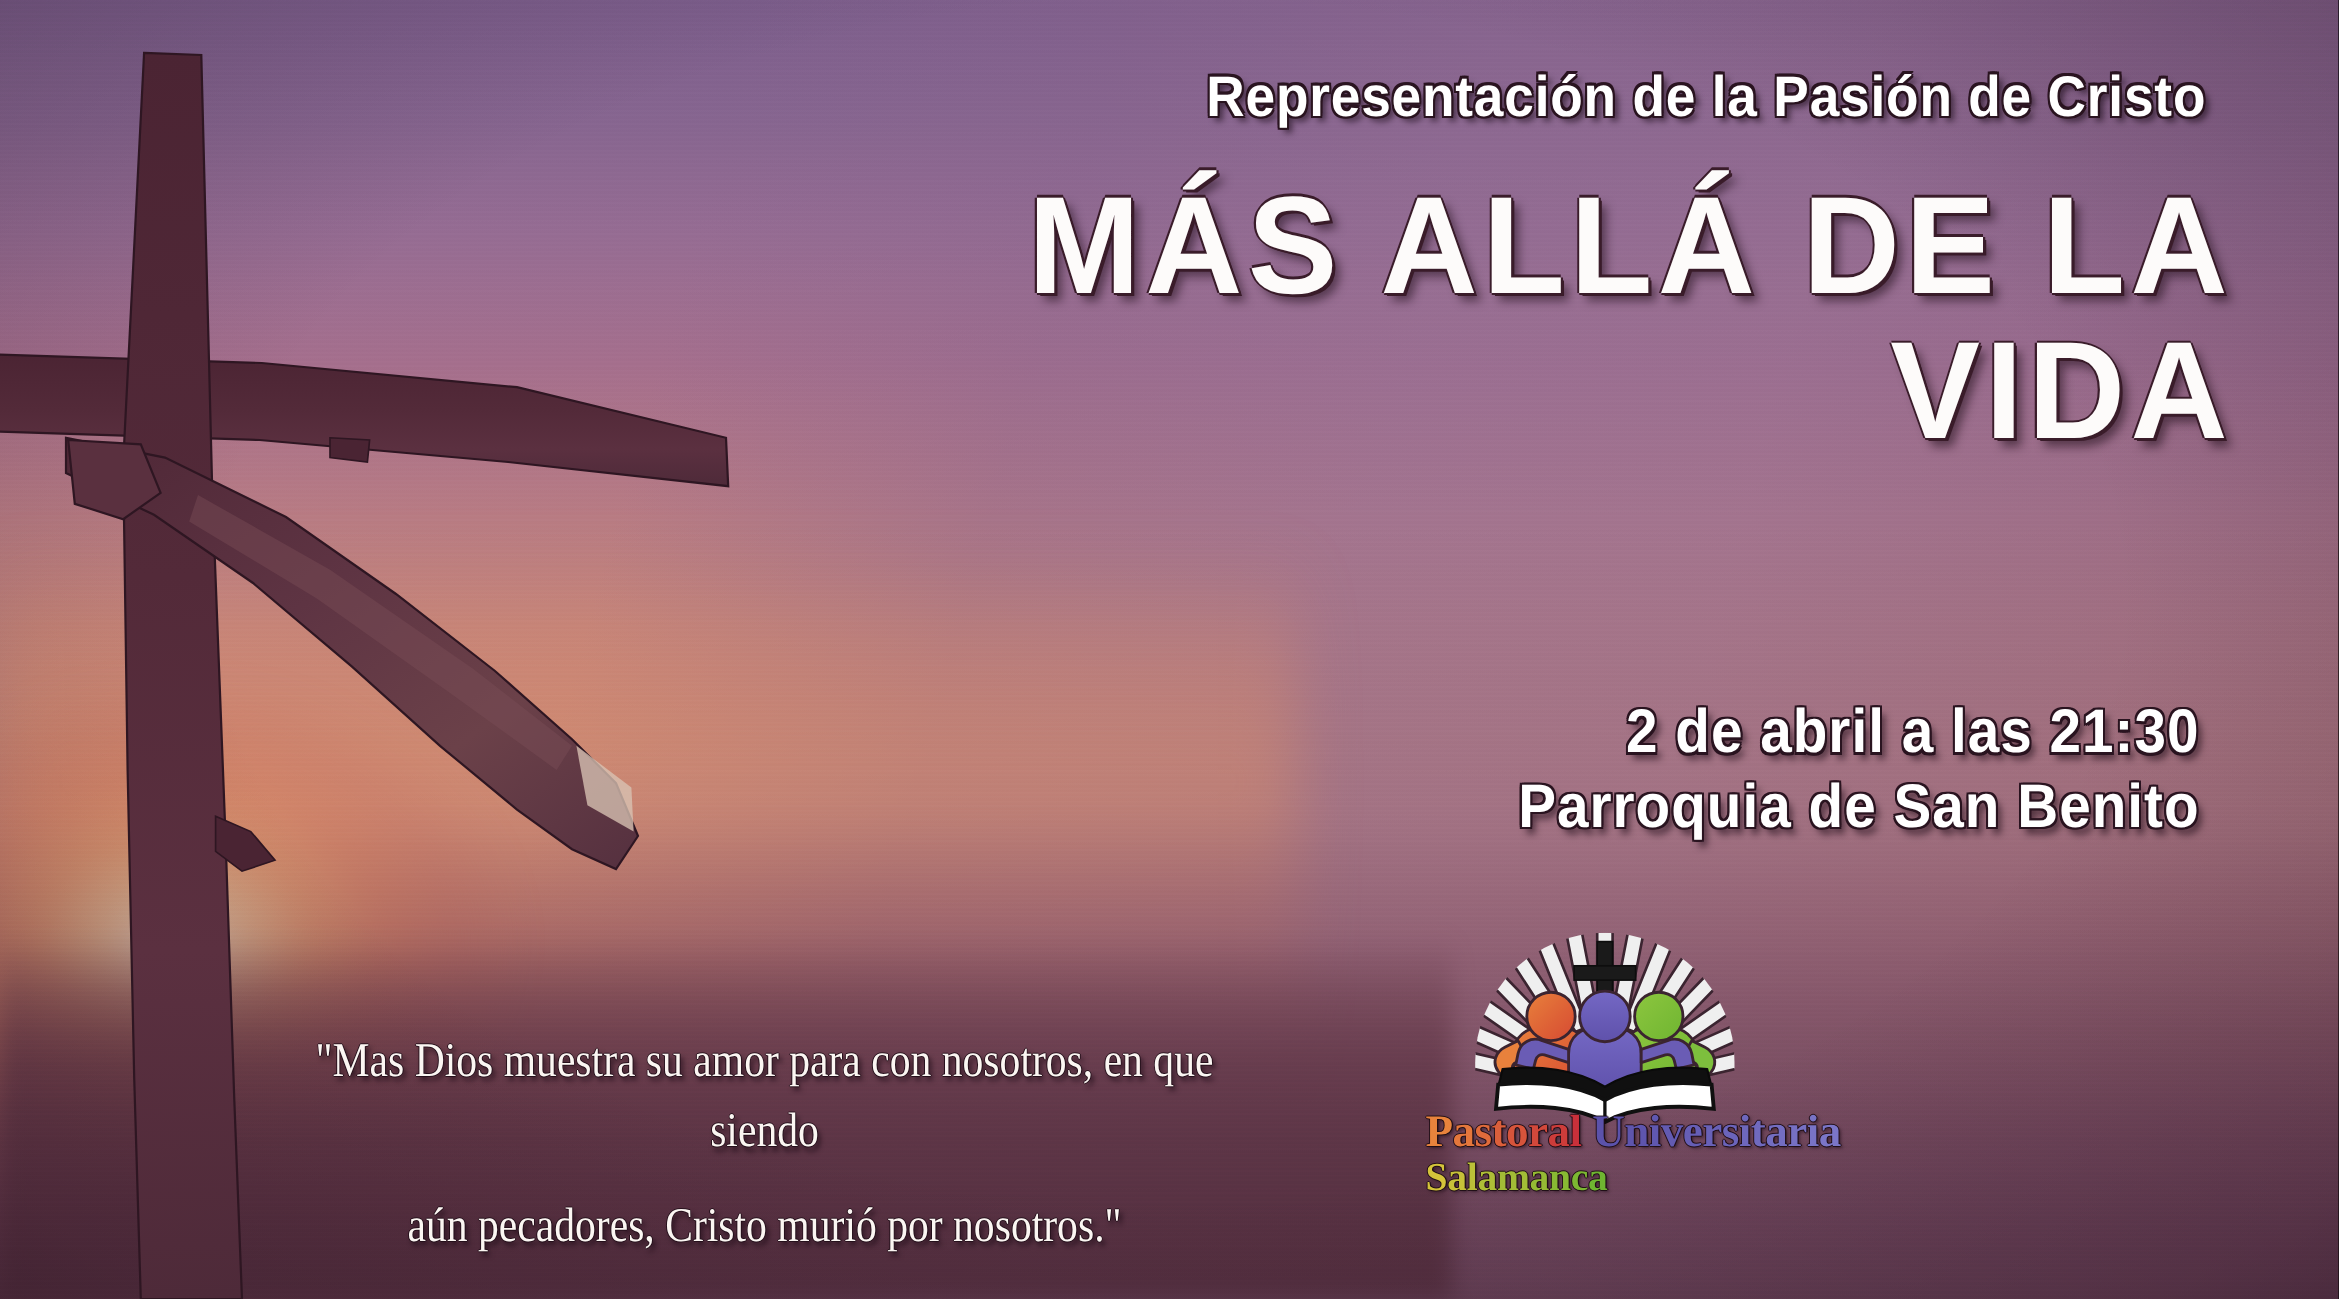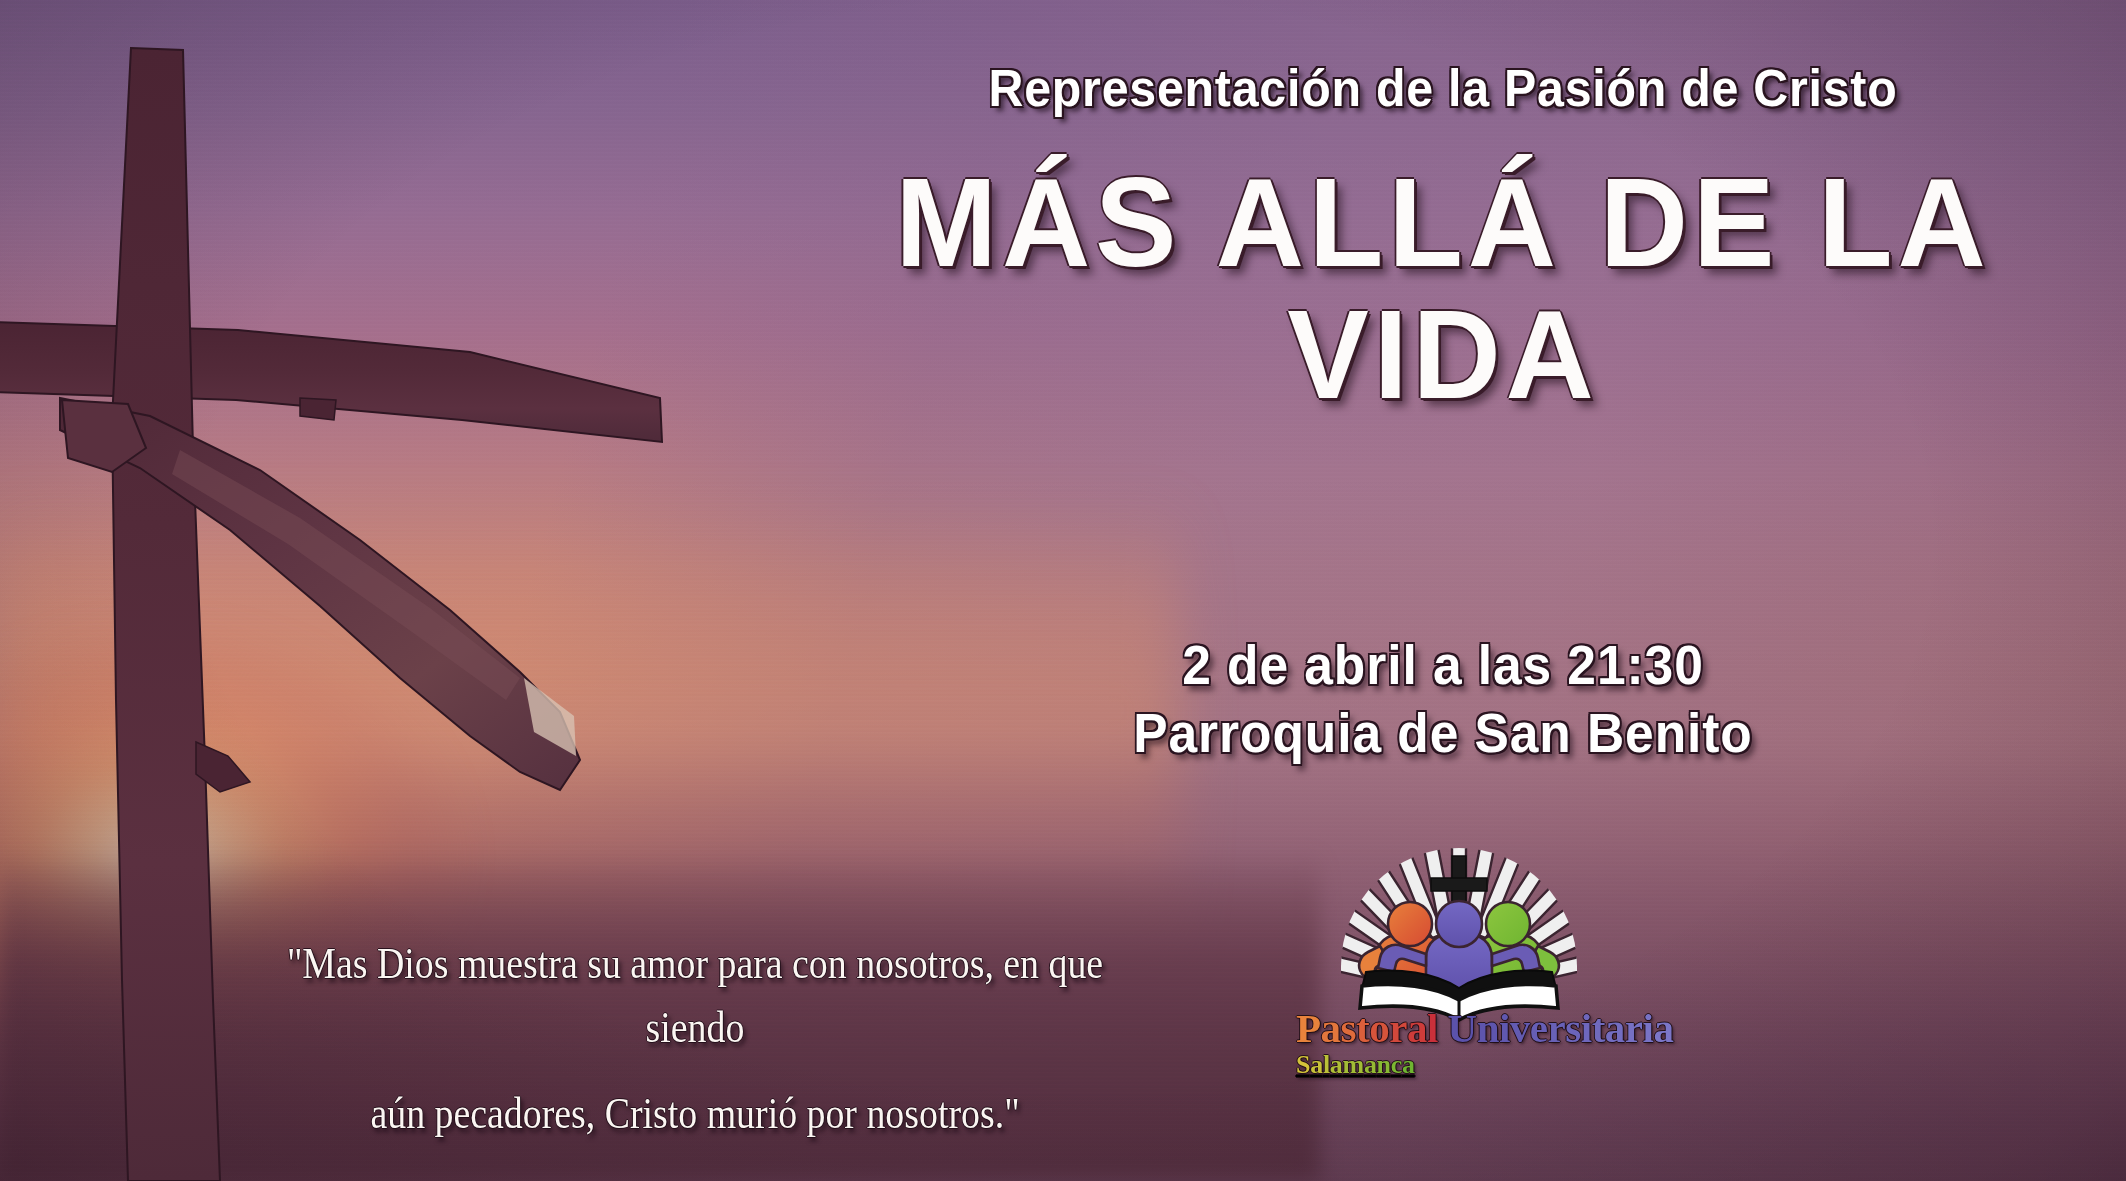--- a/index.html
+++ b/index.html
@@ -124,21 +124,21 @@
 
   
   .cross-layer { position:absolute; inset:0; }
   .cross-svg { position:absolute; left:0; top:0; }
 
   
   .text-col {
     position:absolute;
     left:838px; top:0;
     width:1210px; height:1181px;
-    text-align:center;
+    text-align:right;
   }
 
   .kicker {
     position:absolute;
     left:0; top:58px; width:100%;
     font-family:"Liberation Sans", sans-serif;
     font-weight:bold;
     font-size:52px;
     letter-spacing:0.8px;
     color:#ffffff;
@@ -247,27 +247,26 @@
       1px 0 0 rgba(26,10,18,0.85), -1px 0 0 rgba(26,10,18,0.85),
       0 1px 0 rgba(26,10,18,0.85), 0 -1px 0 rgba(26,10,18,0.85),
       2px 2px 3px rgba(18,6,14,0.55);
   }
   .wm-line1 .w-p { color:#e8833c; }
   .wm-line1 .w-u { color:#5b52ab; }
   .wm-line2 {
     margin-top:3px;
     font-family:"Liberation Serif", serif;
     font-weight:bold;
-    font-size:26px;
+    font-size:36px;
     letter-spacing:-0.3px;
     text-shadow:
       1px 0 0 rgba(26,10,18,0.85), -1px 0 0 rgba(26,10,18,0.85),
       0 1px 0 rgba(26,10,18,0.85), 0 -1px 0 rgba(26,10,18,0.85),
       2px 2px 3px rgba(18,6,14,0.55);
-    text-decoration: underline;
   }
   .wm-line2 .s-c { color:#9abf3c; }
 </style>
 </head>
 <body>
 
 <div id="poster">
 
   <div class="bg-base"></div>
   <div class="bg-purple-wash"></div>

